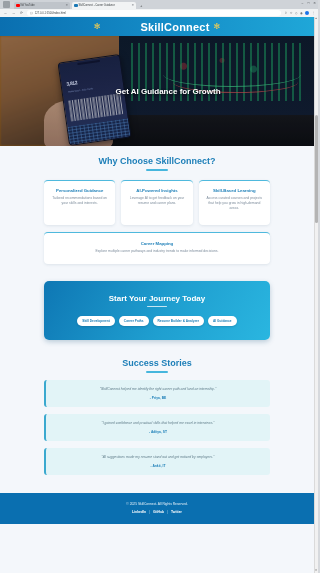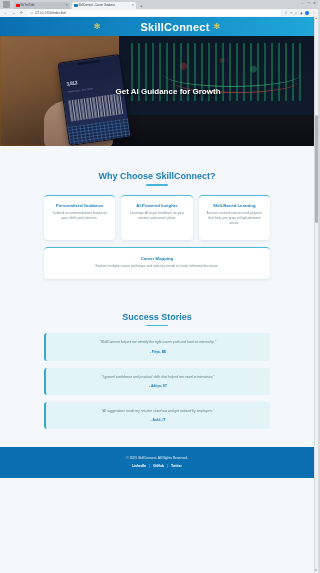--- a/index.html
+++ b/index.html
@@ -92,21 +92,21 @@
        background: linear-gradient(90deg,rgba(90,150,220,.45) 0 .6px,transparent .6px 100%) 0 0/4px 100%,
                    linear-gradient(180deg,rgba(90,150,220,.45) 0 .6px,transparent .6px 100%) 0 0/100% 3px,
                    #1a2a52; }
   .hero-overlay { position: absolute; inset: 0; background: rgba(10,18,30,.18); }
   .hero-text { position: absolute; left: 0; right: 0; top: 50%; transform: translateY(-50%);
        text-align: center; color: #ffffff; font-size: 8px; font-weight: bold;
        text-shadow: 0 1px 3px rgba(0,0,0,.75); padding-left: 22px; }
 
   
   .section { background: #f4f7fb; padding: 10px 0 0; }
-  .sec-title { text-align: center; color: #1d7fb8; font-size: 9px; font-weight: bold; margin-top: 15px; }
+  .sec-title { text-align: center; color: #1d7fb8; font-size: 9px; font-weight: bold; }
   .sec-rule { width: 22px; height: 1.6px; background: #46b6dd; margin: 3px auto 0;
               border-radius: 2px; }
 
   .cards { display: flex; gap: 6px; padding: 9px 44px 0; }
   .card { flex: 1; background: #ffffff; border-radius: 4px; border-top: 1.4px solid #4fb9dd;
           box-shadow: 0 1px 3px rgba(20,60,90,.10); padding: 7px 5px 9px; text-align: center;
           min-height: 45px; }
   .card-title { color: #1d7fb8; font-size: 4.3px; font-weight: bold; margin-bottom: 3px; }
   .card-text { color: #7e8d9c; font-size: 3.4px; line-height: 1.55; }
 
@@ -246,20 +246,30 @@
             <div class="card-text">Access curated courses and projects that help you grow in high-demand areas.</div>
           </div>
         </div>
 
         <div class="wide-card">
           <div class="card-title">Career Mapping</div>
           <div class="card-text">Explore multiple career pathways and industry trends to make informed decisions.</div>
         </div>
       </div>
 
+      <div class="cta">
+        <div class="cta-title">Start Your Journey Today</div>
+        <div class="cta-rule"></div>
+        <div class="pills">
+          <div class="pill">Skill Development</div>
+          <div class="pill">Career Paths</div>
+          <div class="pill">Resume Builder &amp; Analyzer</div>
+          <div class="pill">AI Guidance</div>
+        </div>
+      </div>
 
       <div class="stories">
         <div class="sec-title">Success Stories</div>
         <div class="sec-rule"></div>
 
         <div class="quote">
           <div class="quote-text">"SkillConnect helped me identify the right career path and land an internship."</div>
           <div class="quote-author">- Priya, BE</div>
         </div>
         <div class="quote">

